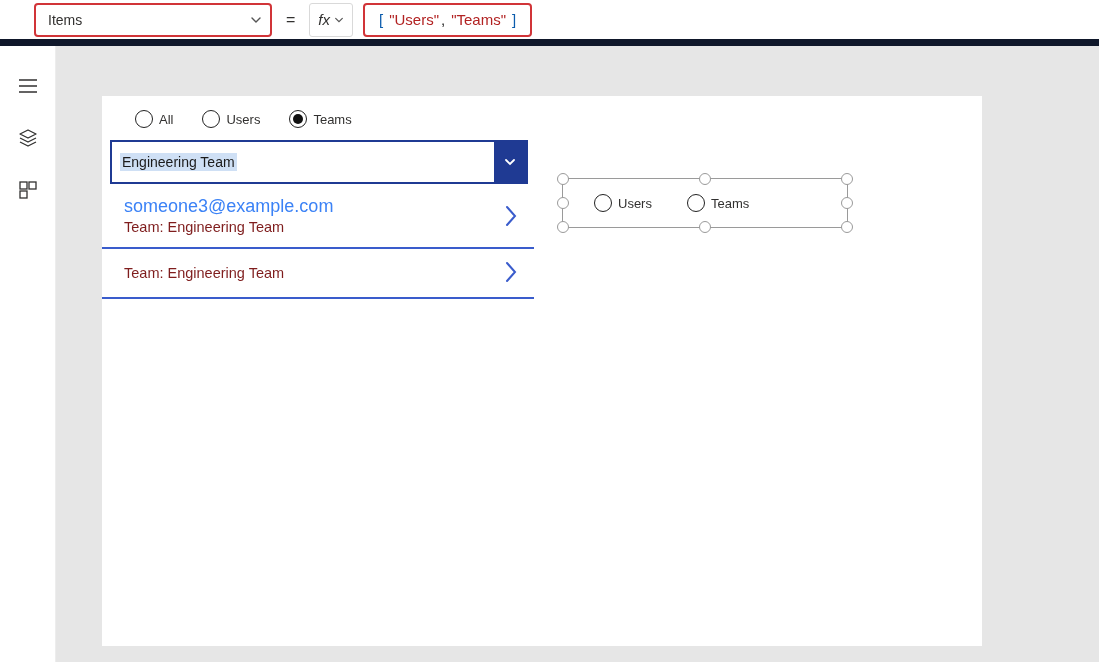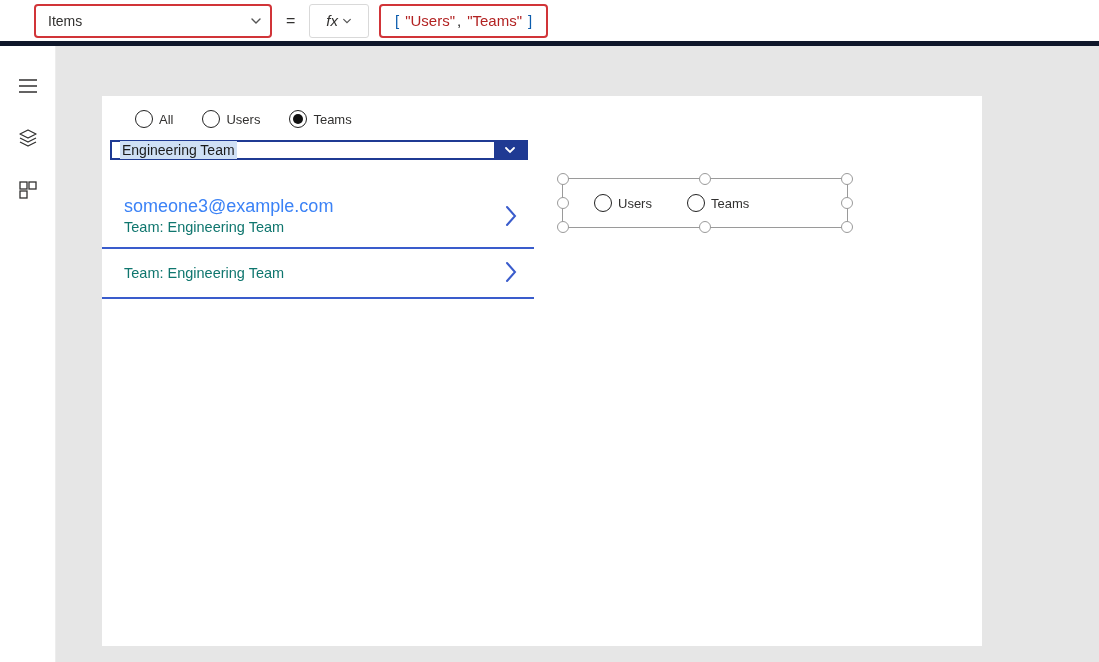--- a/index.html
+++ b/index.html
@@ -1,21 +1,21 @@
 <!DOCTYPE html>
 <html><head>
 <meta charset="utf-8">
 <style>
 * { box-sizing: border-box; margin: 0; padding: 0; font-family: "Segoe UI", Arial, sans-serif; }
 html, body { width: 1099px; height: 662px; overflow: hidden; background: #fff; }
 
 
 .formula-bar {
   height: 46px;
-  border-bottom: 5px solid #0f172a;
+  border-bottom: 7px solid #0f172a;
   display: flex;
   align-items: center;
   padding: 6px 0 6px 34px;
   gap: 10px;
   background: #fff;
 }
 .prop-dropdown {
   width: 238px;
   height: 34px;
   border: 2px solid #d13438;
@@ -28,21 +28,21 @@
   font-size: 14px;
   color: #323130;
 }
 .equals { font-size: 16px; color: #323130; padding: 0 4px; }
 .fx-box {
   height: 34px;
   display: flex;
   align-items: center;
   border: 1px solid #d9d9d9;
   border-radius: 3px;
-  padding: 0 16px;
+  padding: 0 8px;
   font-style: italic;
   font-family: "Segoe UI", serif;
   font-size: 15px;
   color: #323130;
   gap: 4px;
 }
 .formula-box {
   height: 34px;
   border: 2px solid #d13438;
   border-radius: 4px;
@@ -92,21 +92,21 @@
 .radio-row { display: flex; align-items: center; gap: 12px; }
 .radio-item { display: flex; align-items: center; gap: 6px; font-size: 13px; color: #323130; padding-left: 17px; }
 .radio-outer { width: 18px; height: 18px; border: 1.5px solid #222; border-radius: 50%; display:flex; align-items:center; justify-content:center; }
 .radio-inner { width: 10px; height: 10px; background:#111; border-radius:50%; }
 
 .radio-group-1 { position:absolute; left:16px; top:14px; }
 
 
 .dropdown-ctrl {
   position:absolute; left:8px; top:44px;
-  width: 418px; height: 20px;
+  width: 418px; height: 44px;
   border: 2px solid #1f3a93;
   background:#fff;
   display:flex; align-items:center;
 }
 .dropdown-text {
   flex:1; padding: 4px 8px; font-size:14px; color:#1b1b1b;
 }
 .dropdown-text span { background:#cfe0f5; padding:1px 2px; }
 .dropdown-chev {
   width:32px; height:100%; background:#1f3a93; color:#fff;
@@ -114,21 +114,21 @@
 }
 
 
 .gallery { position:absolute; left:0; top:90px; width:432px; }
 .gallery-item {
   border-bottom: 2px solid #3a5ccc;
   padding: 10px 14px 12px 22px;
   display:flex; align-items:center; justify-content:space-between;
 }
 .gallery-item .texts .title { font-size:18px; color:#3b82f6; }
-.gallery-item .texts .sub { font-size:14.5px; color:#0f766e; margin-top:2px; }
+.gallery-item .texts .sub { font-size:14.5px; color:#7f1d1d; margin-top:2px; }
 .chevron-right { color:#3a5ccc; }
 
 
 .selected-ctrl {
   position:absolute;
   left:460px; top:82px;
   width: 286px; height: 50px;
   border:1px solid #9a9a9a;
 }
 .selected-ctrl .radio-row { height:100%; padding-left:14px; gap:18px; }

